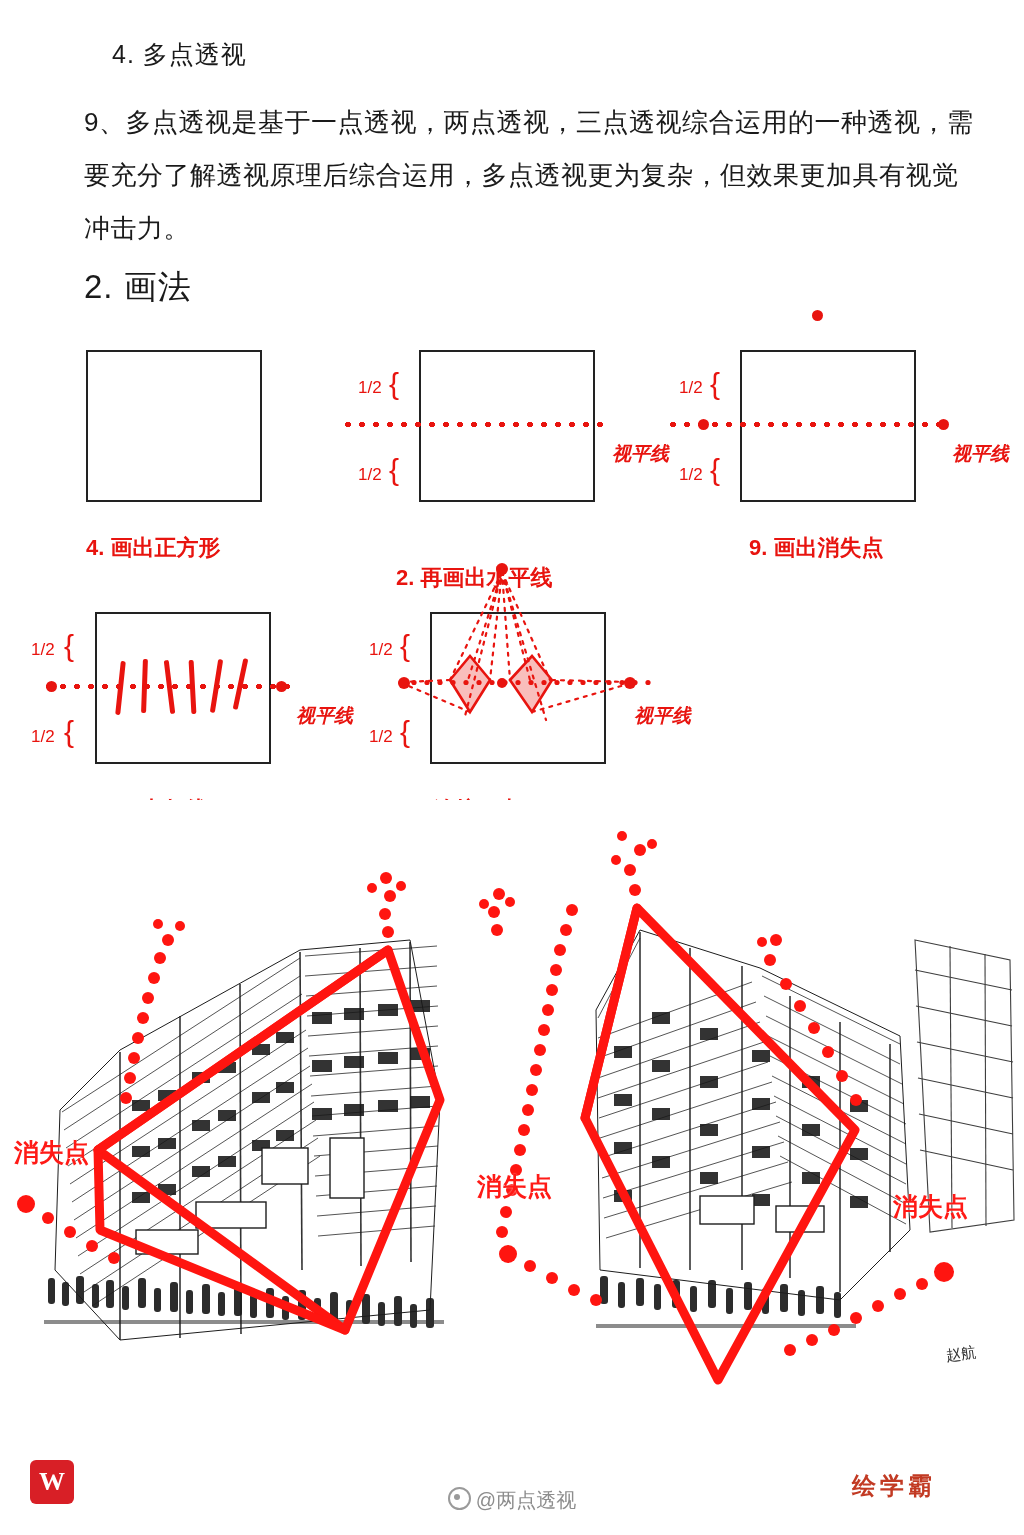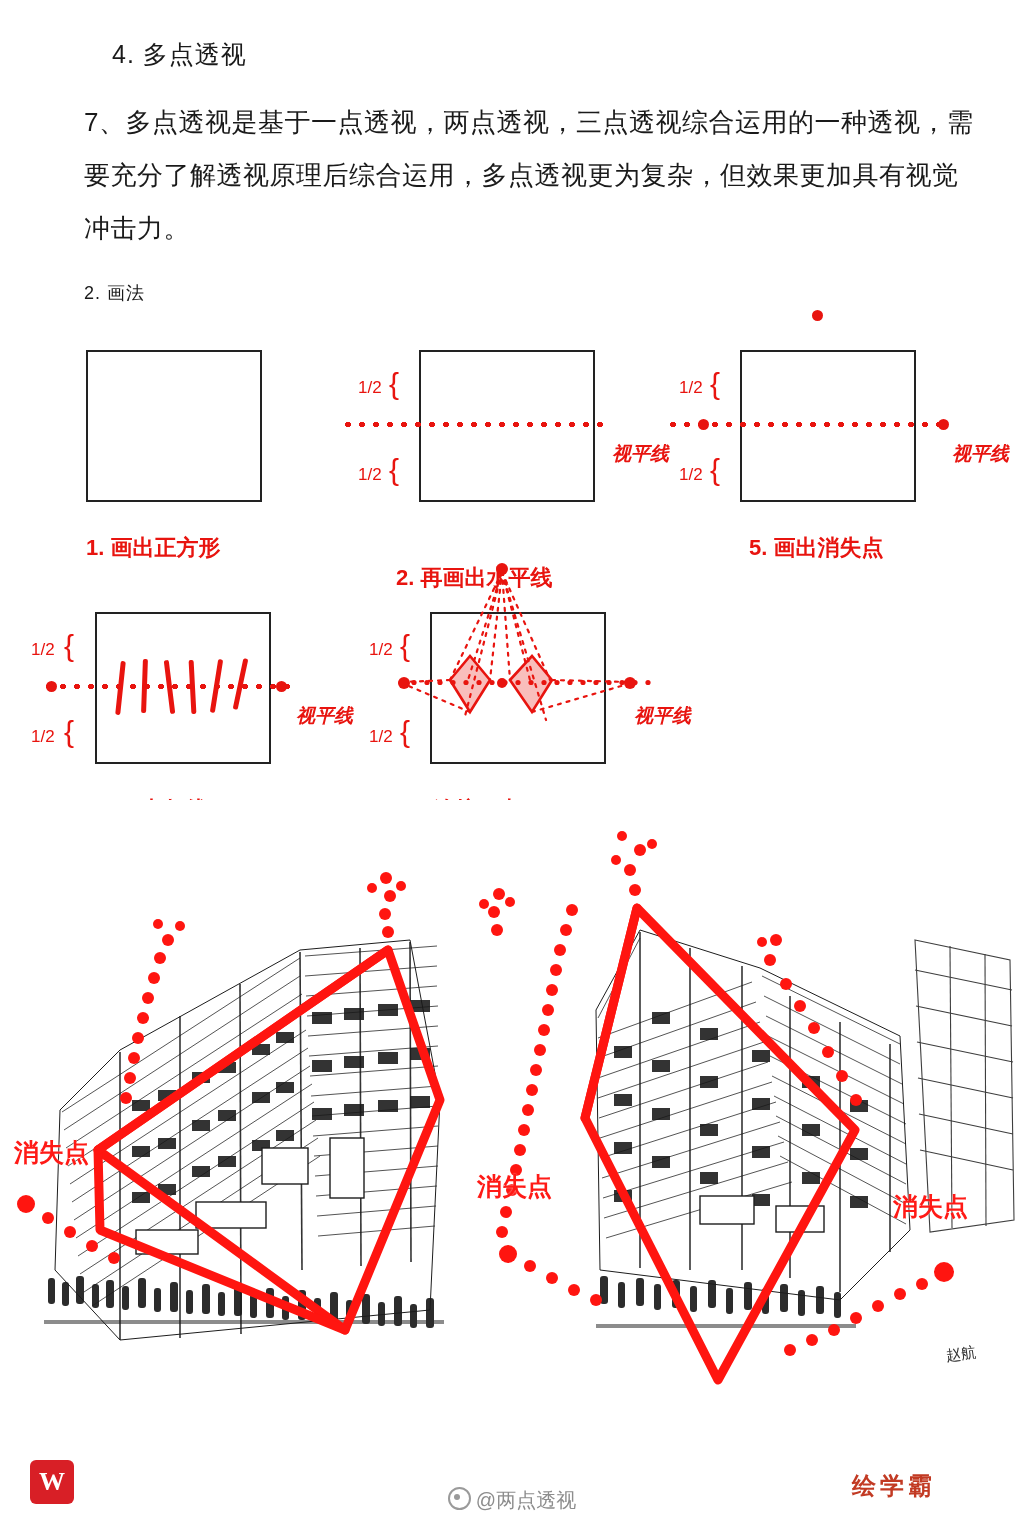--- a/index.html
+++ b/index.html
@@ -30,22 +30,22 @@
     left: 84px;
     top: 96px;
     width: 890px;
     font-size: 26px;
     line-height: 53px;
     letter-spacing: 0.5px;
   }
   .subheading {
     position: absolute;
     left: 84px;
-    top: 281px;
-    font-size: 18px;
+    top: 265px;
+    font-size: 33px;
     letter-spacing: 1px;
   }
 
   
   .diagram {
     position: absolute;
     border: 2px solid #222;
     background: transparent;
   }
   .caption {
@@ -182,46 +182,46 @@
     color: #333;
     font-size: 15px;
     transform: rotate(-8deg);
     font-family: "Liberation Serif", serif;
   }
 </style>
 </head>
 <body>
 
 <div class="heading">4. 多点透视</div>
-<div class="para">7、多点透视是基于一点透视，两点透视，三点透视综合运用的一种透视，需要充分了解透视原理后综合运用，多点透视更为复杂，但效果更加具有视觉冲击力。</div>
+<div class="para">9、多点透视是基于一点透视，两点透视，三点透视综合运用的一种透视，需要充分了解透视原理后综合运用，多点透视更为复杂，但效果更加具有视觉冲击力。</div>
 <div class="subheading">2. 画法</div>
 
 <div class="diagram" style="left:86px; top:350px; width:172px; height:148px;"></div>
-<div class="caption" style="left:86px; top:533px;">1. 画出正方形</div>
+<div class="caption" style="left:86px; top:533px;">4. 画出正方形</div>
 
 <div class="diagram" style="left:419px; top:350px; width:172px; height:148px;"></div>
 <div class="dotline" style="left:341px; top:421px; width:268px;"></div>
 <div class="brace" style="left:389px; top:369px;">{</div>
 <div class="brace" style="left:389px; top:455px;">{</div>
 <div class="half-label" style="left:358px; top:378px;">1/2</div>
 <div class="half-label" style="left:358px; top:465px;">1/2</div>
 <div class="hl-label" style="left:612px; top:414px;">视平线</div>
 <div class="caption" style="left:396px; top:563px;">2. 再画出水平线</div>
 
 <div class="diagram" style="left:740px; top:350px; width:172px; height:148px;"></div>
 <div class="dotline" style="left:666px; top:421px; width:280px;"></div>
 <div class="brace" style="left:710px; top:369px;">{</div>
 <div class="brace" style="left:710px; top:455px;">{</div>
 <div class="half-label" style="left:679px; top:378px;">1/2</div>
 <div class="half-label" style="left:679px; top:465px;">1/2</div>
 <div class="hl-label" style="left:952px; top:414px;">视平线</div>
 <div class="vpdot" style="left:812px; top:310px;"></div>
 <div class="vpdot" style="left:698px; top:419px;"></div>
 <div class="vpdot" style="left:938px; top:419px;"></div>
-<div class="caption" style="left:749px; top:533px;">5. 画出消失点</div>
+<div class="caption" style="left:749px; top:533px;">9. 画出消失点</div>
 
 <div class="diagram" style="left:95px; top:612px; width:172px; height:148px;"></div>
 <div class="dotline" style="left:42px; top:683px; width:250px;"></div>
 <div class="brace" style="left:64px; top:631px;">{</div>
 <div class="brace" style="left:64px; top:717px;">{</div>
 <div class="half-label" style="left:31px; top:640px;">1/2</div>
 <div class="half-label" style="left:31px; top:727px;">1/2</div>
 <div class="hl-label" style="left:296px; top:676px;">视平线</div>
 <div class="vpdot" style="left:46px; top:681px;"></div>
 <div class="vpdot" style="left:276px; top:681px;"></div>

